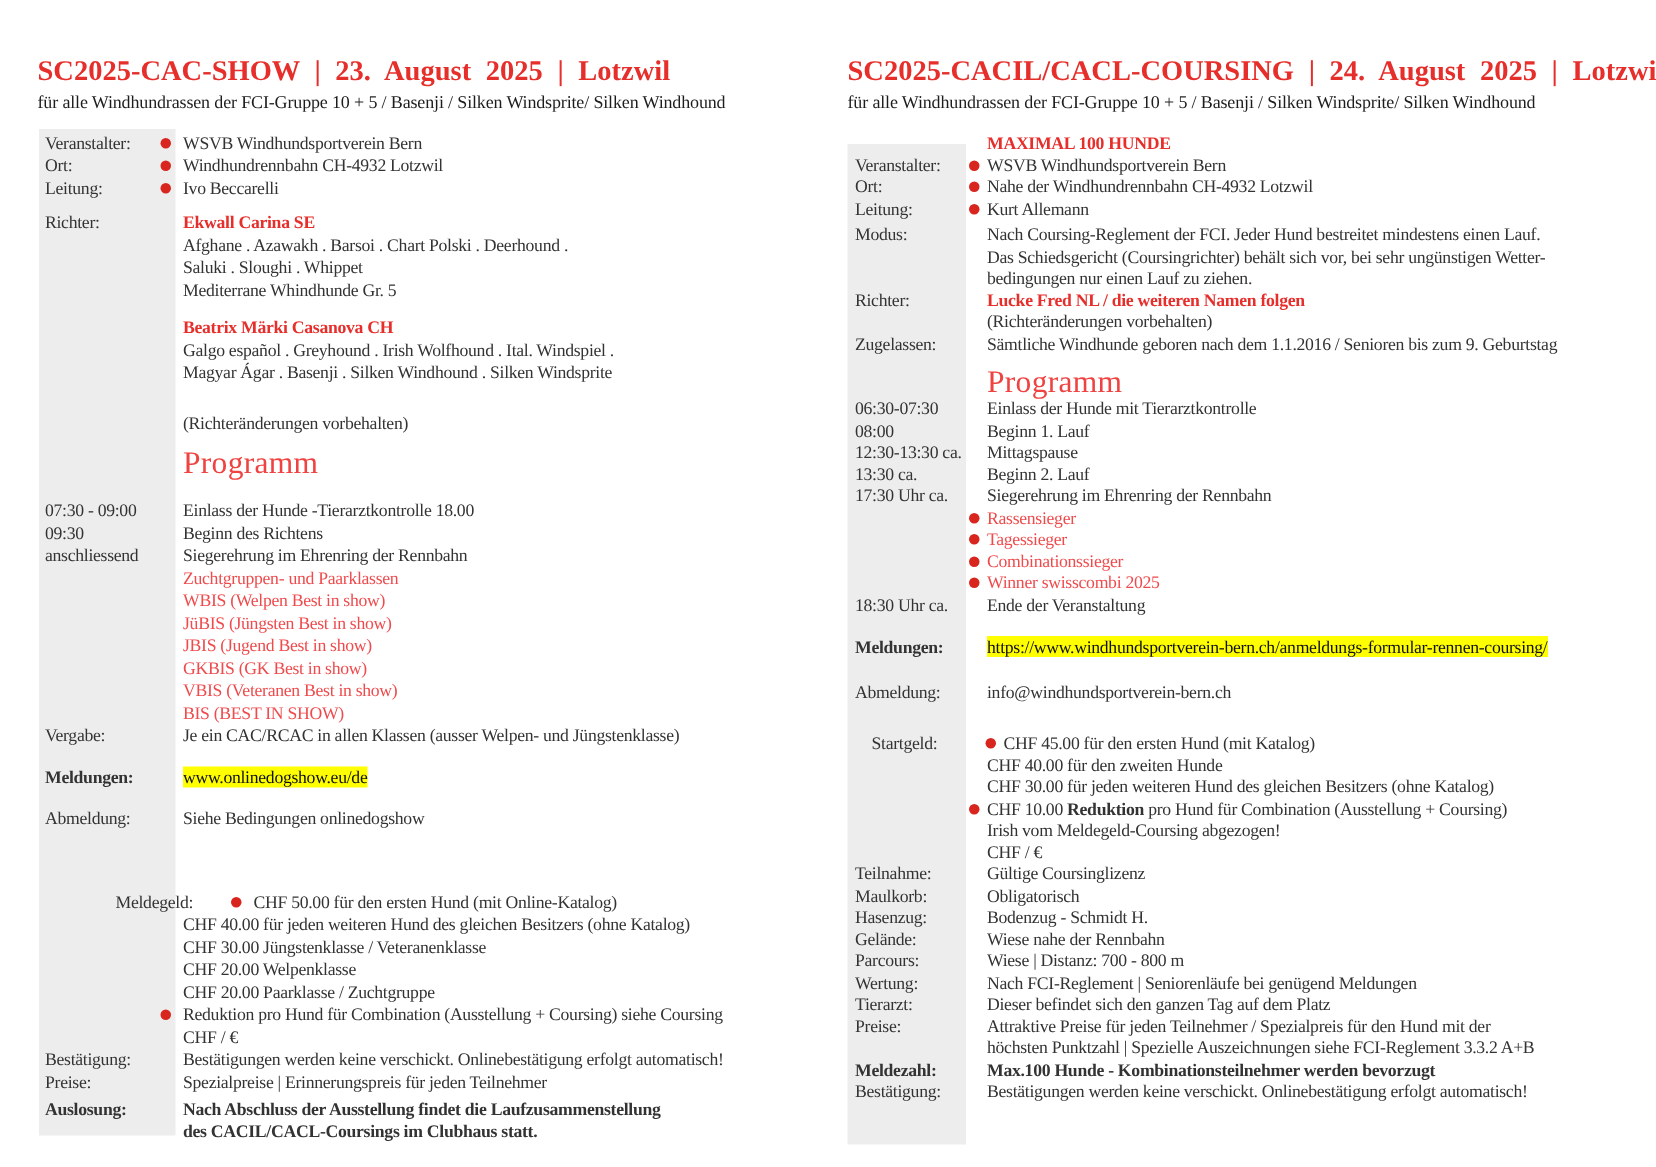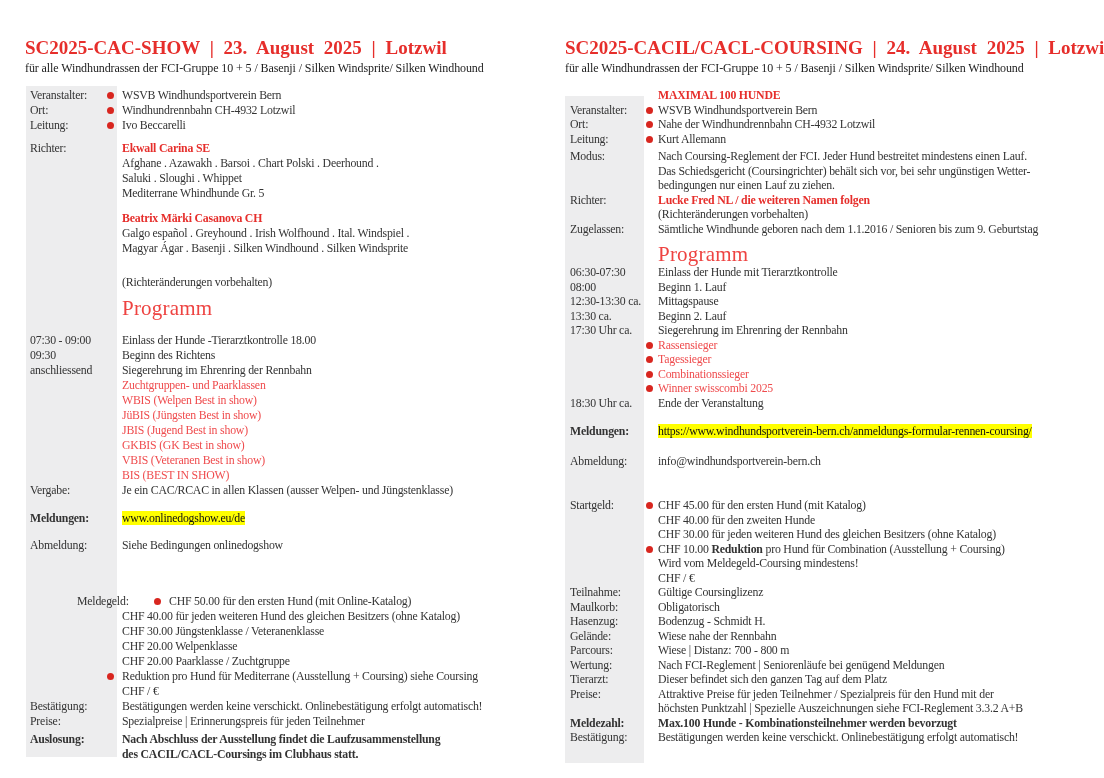--- a/index.html
+++ b/index.html
@@ -238,21 +238,21 @@
         <div class="val">
           <div class="line"><span class="seg s-n">CHF 20.00 Paarklasse / Zuchtgruppe</span></div>
         </div>
       </div>
       <div class="row">
         <div class="lbl"></div>
         <div class="blt">
           <span class="dot"></span>
         </div>
         <div class="val">
-          <div class="line"><span class="seg s-n">Reduktion pro Hund für Mediterrane (Ausstellung + Coursing) siehe Coursing</span></div>
+          <div class="line"><span class="seg s-n">Reduktion pro Hund für Combination (Ausstellung + Coursing) siehe Coursing</span></div>
         </div>
       </div>
       <div class="row">
         <div class="lbl"></div>
         <div class="blt"></div>
         <div class="val">
           <div class="line"><span class="seg s-n">CHF / €</span></div>
         </div>
       </div>
       <div class="row">
@@ -435,21 +435,21 @@
           <div class="line"><span class="seg s-hl">https://www.windhundsportverein-bern.ch/anmeldungs-formular-rennen-coursing/</span></div>
         </div>
       </div>
       <div class="row" style="margin-top: 15px;">
         <div class="lbl">Abmeldung:</div>
         <div class="blt"></div>
         <div class="val">
           <div class="line"><span class="seg s-n">info@windhundsportverein-bern.ch</span></div>
         </div>
       </div>
-      <div class="row" style="margin-top: 30px;">
+      <div class="row" style="margin-top: 20px; padding-left: 11px;">
         <div class="lbl">Startgeld:</div>
         <div class="blt">
           <span class="dot"></span>
         </div>
         <div class="val">
           <div class="line"><span class="seg s-n">CHF 45.00 für den ersten Hund (mit Katalog)</span></div>
         </div>
       </div>
       <div class="row">
         <div class="lbl"></div>
@@ -471,21 +471,21 @@
           <span class="dot"></span>
         </div>
         <div class="val">
           <div class="line"><span class="seg s-n">CHF 10.00 </span><span class="seg s-b">Reduktion</span><span class="seg s-n"> pro Hund für Combination (Ausstellung + Coursing)</span></div>
         </div>
       </div>
       <div class="row">
         <div class="lbl"></div>
         <div class="blt"></div>
         <div class="val">
-          <div class="line"><span class="seg s-n">Wird vom Meldegeld-Coursing mindestens!</span></div>
+          <div class="line"><span class="seg s-n">Irish vom Meldegeld-Coursing abgezogen!</span></div>
         </div>
       </div>
       <div class="row">
         <div class="lbl"></div>
         <div class="blt"></div>
         <div class="val">
           <div class="line"><span class="seg s-n">CHF / €</span></div>
         </div>
       </div>
       <div class="row">

